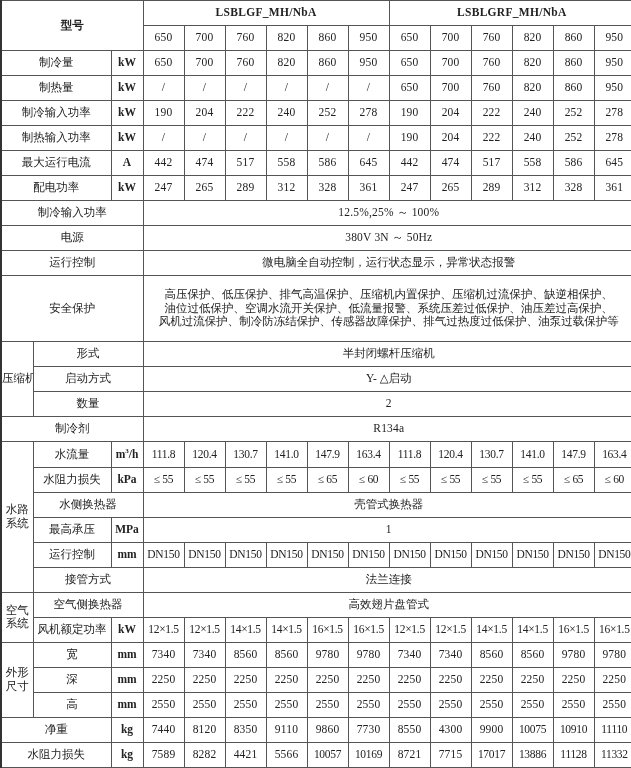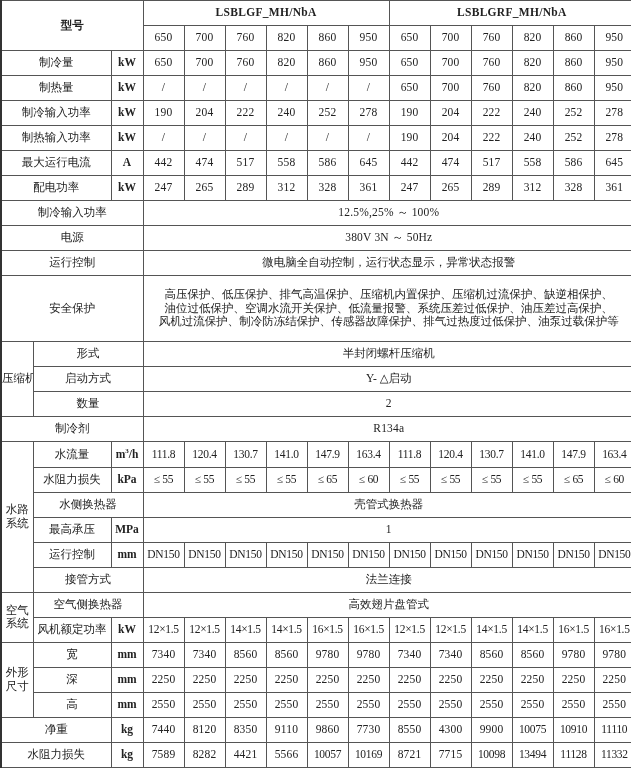--- a/index.html
+++ b/index.html
@@ -418,19 +418,19 @@
       <td class="label edge-l" colspan="2">水阻力损失</td>
       <td class="unit">kg</td>
       <td class="num">7589</td>
       <td class="num">8282</td>
       <td class="num">4421</td>
       <td class="num">5566</td>
       <td class="num tiny">10057</td>
       <td class="num tiny">10169</td>
       <td class="num">8721</td>
       <td class="num">7715</td>
-      <td class="num tiny">10098</td>
-      <td class="num tiny">13494</td>
+      <td class="num tiny">17017</td>
+      <td class="num tiny">13886</td>
       <td class="num tiny">11128</td>
       <td class="num tiny edge-r">11332</td>
     </tr>
   </tbody>
 </table>
 
 </body></html>

